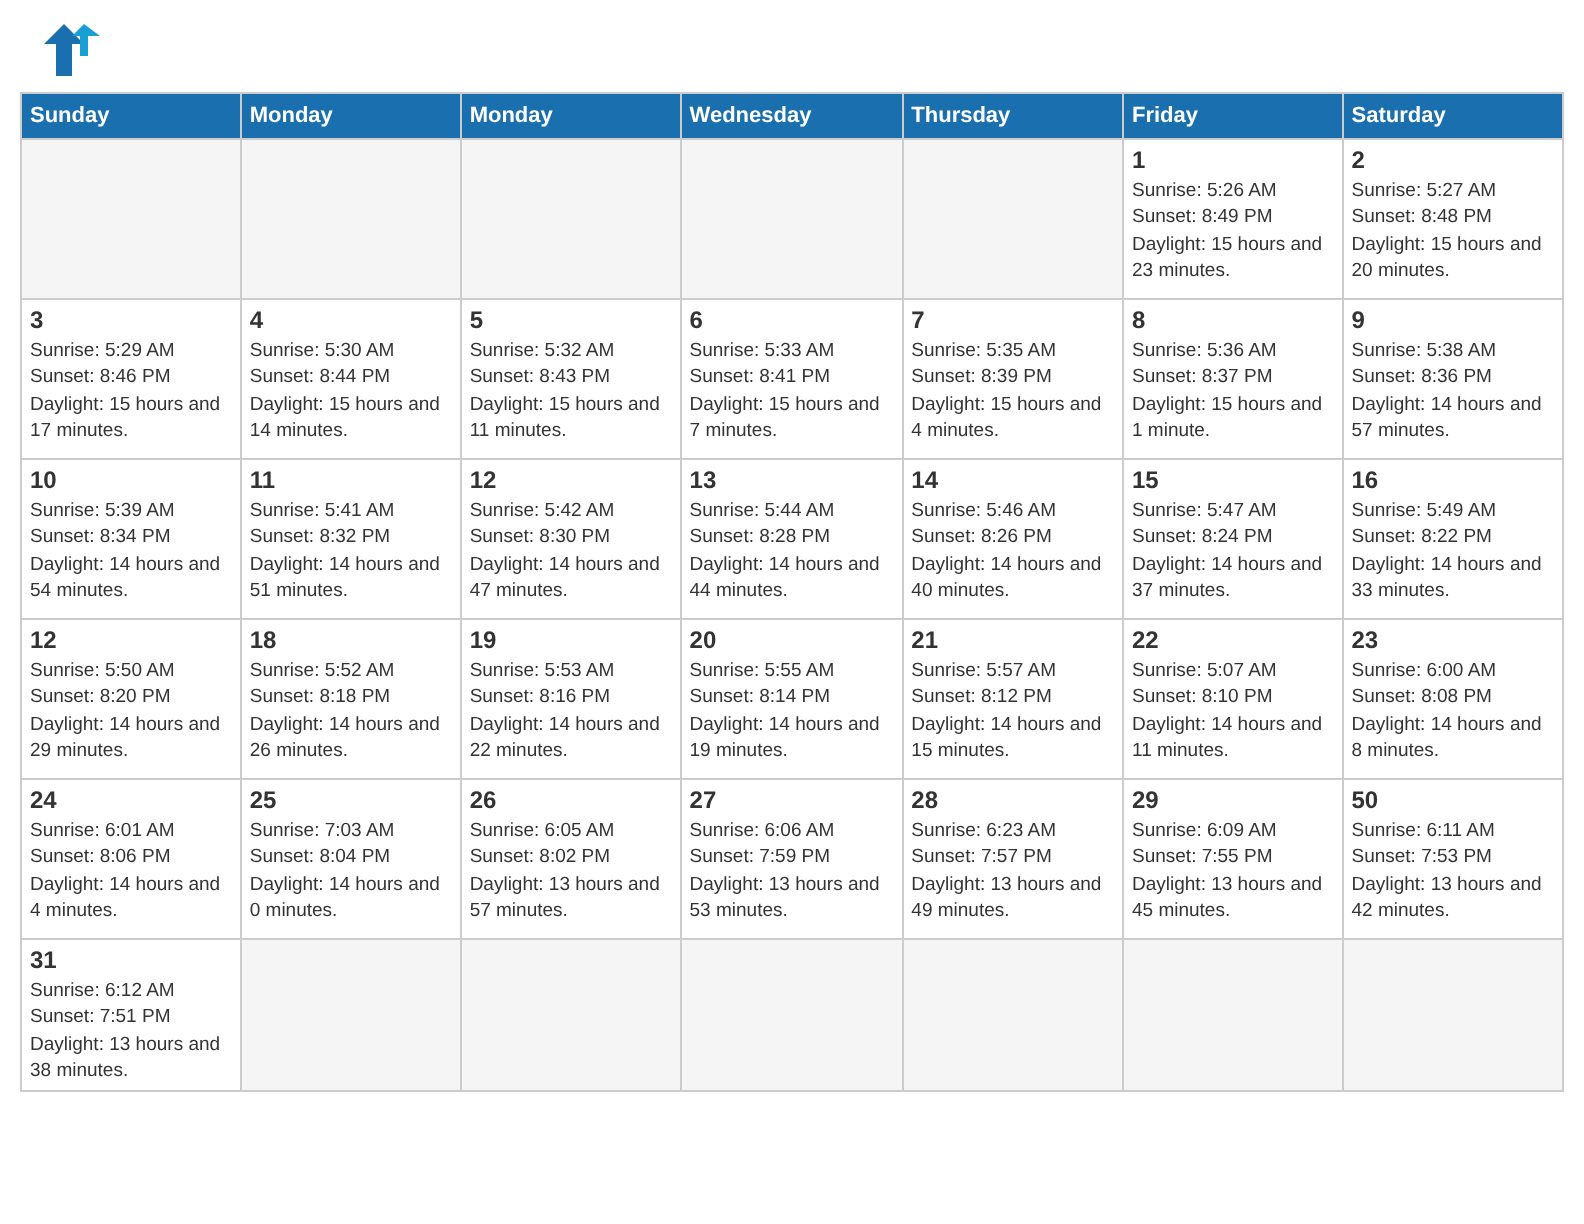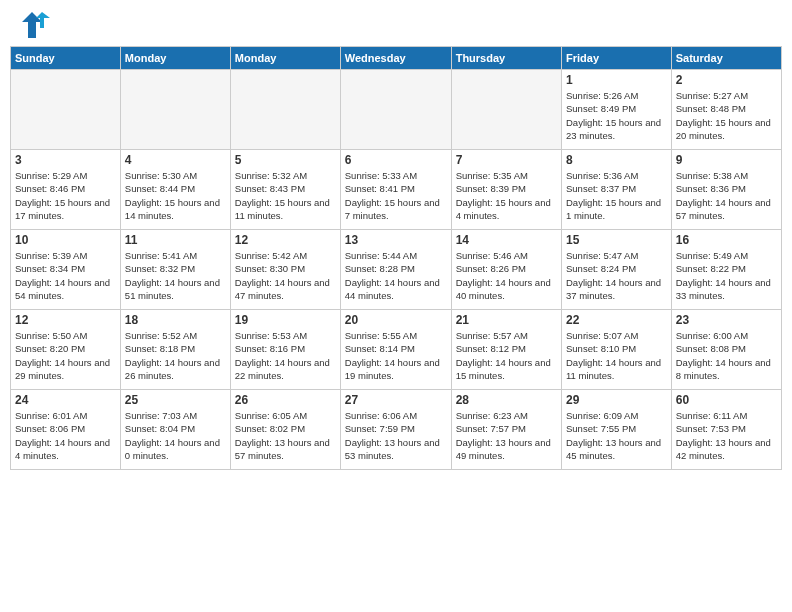--- a/index.html
+++ b/index.html
@@ -321,21 +321,36 @@
 and 49 minutes.</div>
         </td>
         <td>
           <div class="day-number">29</div>
           <div class="day-info">Sunrise: 6:09 AM
 Sunset: 7:55 PM
 Daylight: 13 hours
 and 45 minutes.</div>
         </td>
         <td>
-          <div class="day-number">60</div>
+          <div class="day-number">50</div>
           <div class="day-info">Sunrise: 6:11 AM
 Sunset: 7:53 PM
 Daylight: 13 hours
 and 42 minutes.</div>
         </td>
+      </tr>
+      <tr class="last-row">
+        <td>
+          <div class="day-number">31</div>
+          <div class="day-info">Sunrise: 6:12 AM
+Sunset: 7:51 PM
+Daylight: 13 hours
+and 38 minutes.</div>
+        </td>
+        <td class="empty"></td>
+        <td class="empty"></td>
+        <td class="empty"></td>
+        <td class="empty"></td>
+        <td class="empty"></td>
+        <td class="empty"></td>
       </tr>
     </tbody>
 </table>
 
 </body></html>

